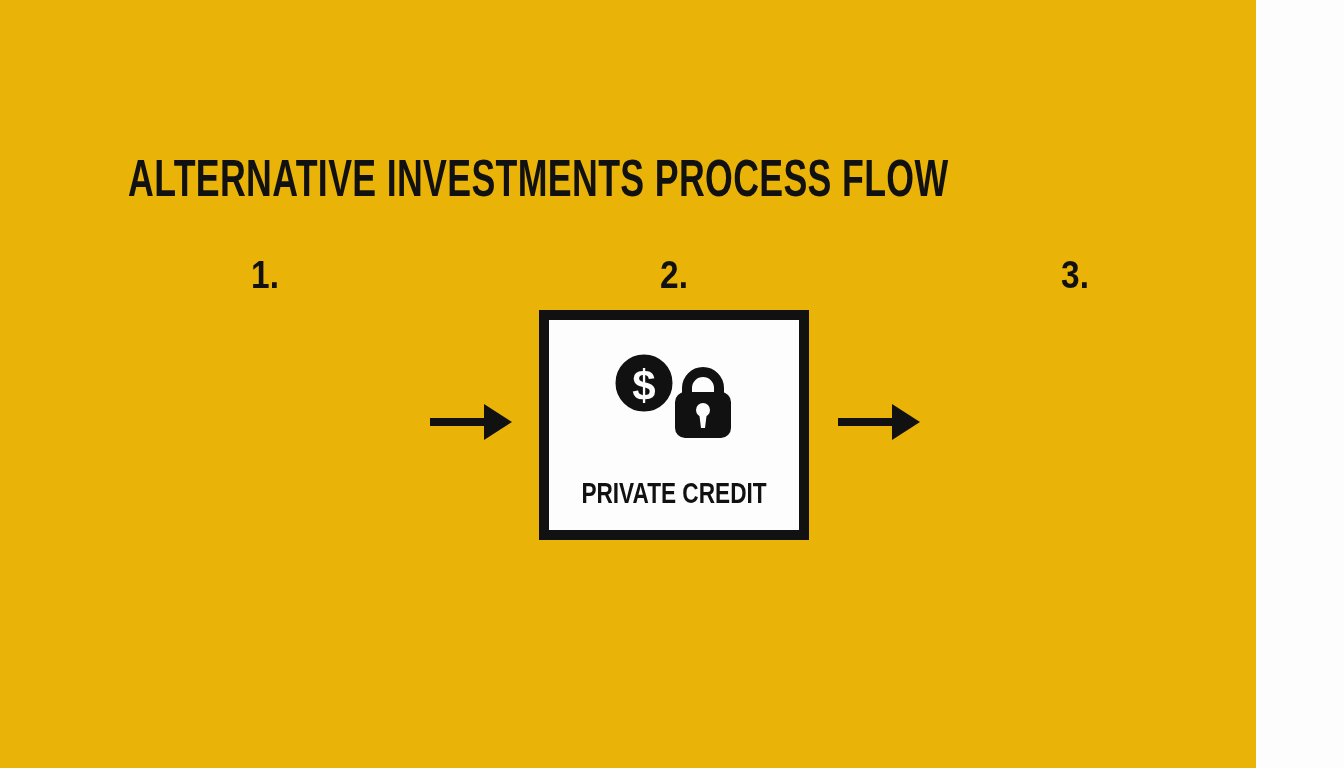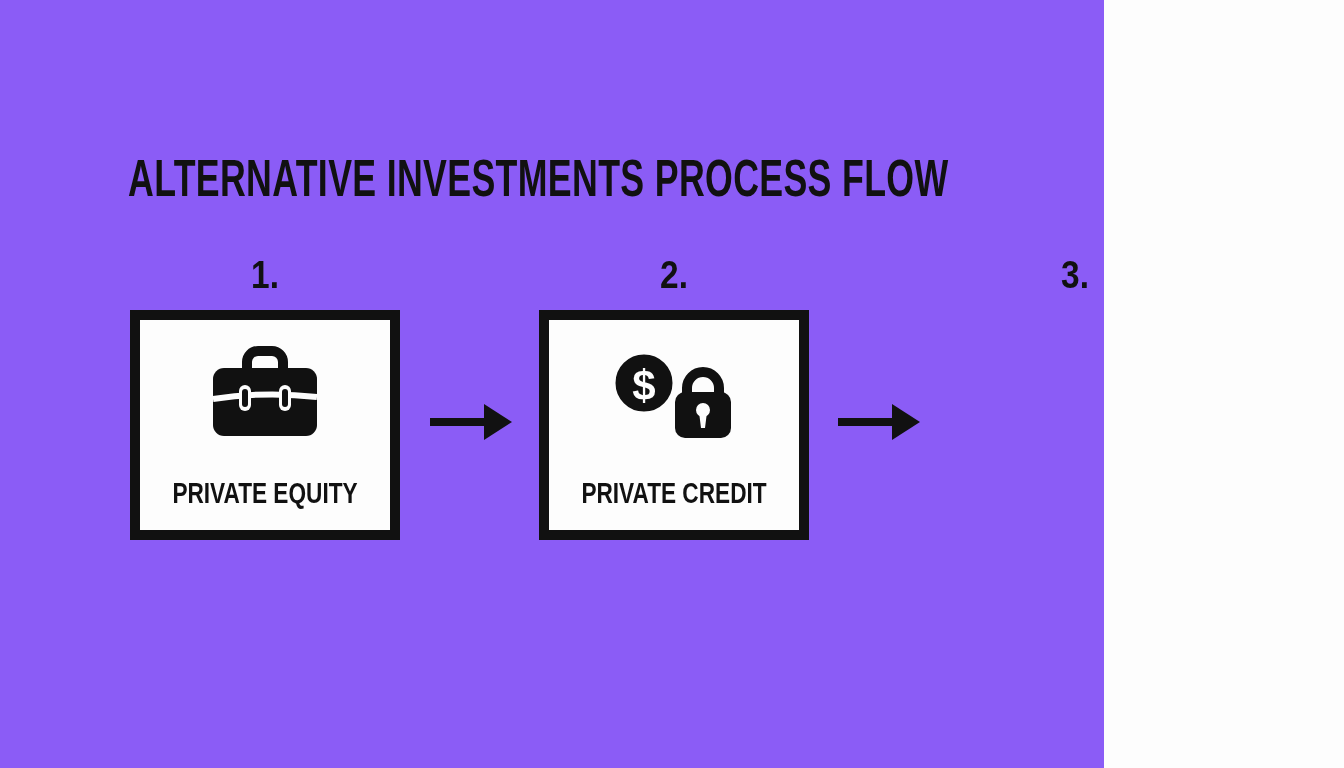--- a/index.html
+++ b/index.html
@@ -4,23 +4,23 @@
 <style>
   * { margin: 0; padding: 0; box-sizing: border-box; }
   html, body { width: 1344px; height: 768px; overflow: hidden; }
   body {
     background: #fdfdfd;
     font-family: "Liberation Sans", sans-serif;
     color: #111111;
   }
   .canvas {
     position: relative;
-    width: 1104px;
+    width: 1256px;
     height: 768px;
-    background: #8b5cf6;
+    background: #eab308;
   }
   .page-title {
     position: absolute;
     left: 128px;
     top: 153px;
     font-size: 51px;
     font-weight: 700;
     line-height: 1;
     letter-spacing: 0.5px;
     white-space: nowrap;
@@ -78,34 +78,20 @@
   .arrow-2 { left: 836px; }
 </style>
 </head>
 <body>
 
 <div class="canvas">
 
   <div class="page-title">ALTERNATIVE INVESTMENTS PROCESS FLOW</div>
 
   <div class="step-number pos-1">1.</div>
-  <div class="step-box pos-1">
-    <span class="icon-wrap" style="top:19px;">
-      <svg width="118" height="102" viewBox="0 0 118 102" aria-hidden="true">
-        <path d="M41,34 v-11 a11,11 0 0 1 11,-11 h14 a11,11 0 0 1 11,11 v11" fill="none" stroke="#111111" stroke-width="10"></path>
-        <rect x="7" y="29" width="104" height="68" rx="11" fill="#111111"></rect>
-        <path d="M7,60 Q59,52 111,58" fill="none" stroke="#fdfdfd" stroke-width="6"></path>
-        <rect x="33" y="46" width="12" height="26" rx="6" fill="#fdfdfd"></rect>
-        <rect x="73" y="46" width="12" height="26" rx="6" fill="#fdfdfd"></rect>
-        <rect x="36" y="50" width="6" height="18" rx="3" fill="#111111"></rect>
-        <rect x="76" y="50" width="6" height="18" rx="3" fill="#111111"></rect>
-      </svg>
-    </span>
-    <div class="step-label">PRIVATE EQUITY</div>
-  </div>
 
   <span class="flow-arrow arrow-1">
     <svg width="86" height="46" viewBox="0 0 86 46" aria-hidden="true">
       <line x1="2" y1="23" x2="60" y2="23" stroke="#111111" stroke-width="8"></line>
       <polygon points="56,5 84,23 56,41" fill="#111111"></polygon>
     </svg>
   </span>
 
   <div class="step-number pos-2">2.</div>
   <div class="step-box pos-2">

